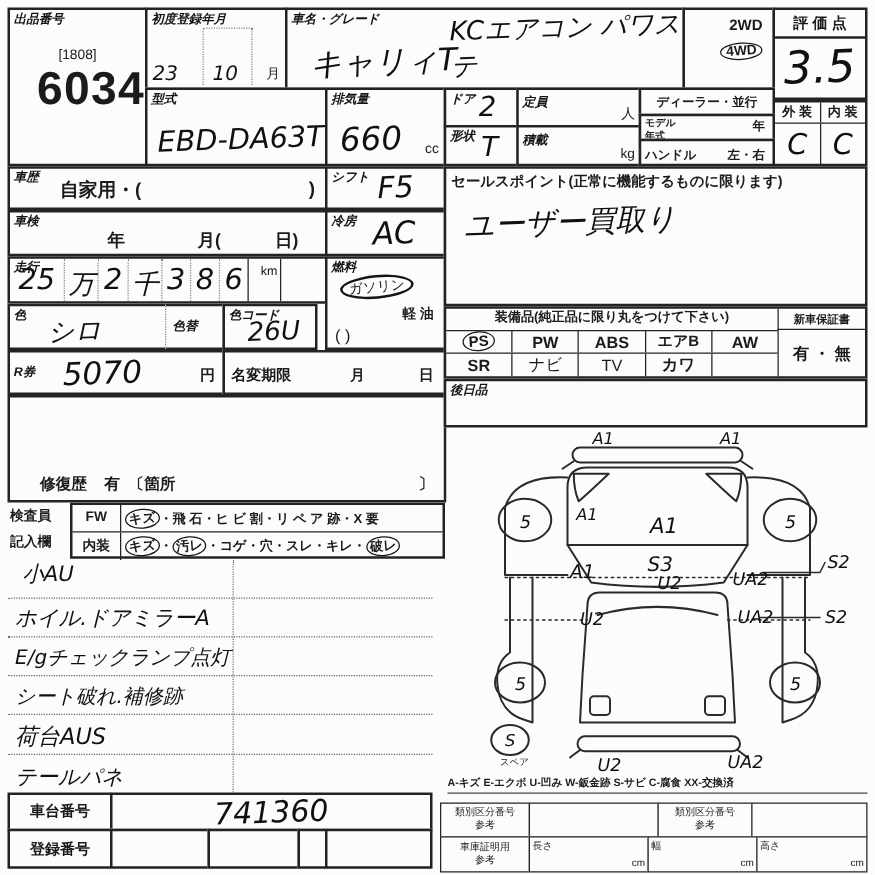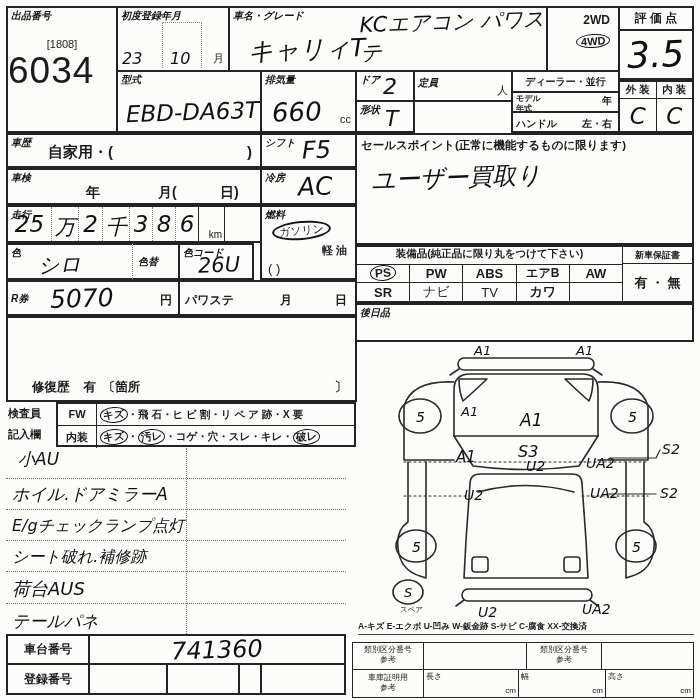--- a/index.html
+++ b/index.html
@@ -21,21 +21,21 @@
   svg text.sp{font-family:"Liberation Sans",sans-serif;fill:#141414;}
 </style>
 </head>
 <body>
 
 <div id="sheet">
 
   <div class="bx" style="left:6px;top:6px;width:112px;height:127px;">
     <div class="lbl lbl-b">出品番号</div>
     <div style="text-align:center;font-size:11px;margin-top:14px;">[1808]</div>
-    <div style="text-align:left;font-size:37px;font-weight:normal;letter-spacing:1px;">6034</div>
+    <div style="text-align:right;font-size:37px;font-weight:bold;letter-spacing:1px;">6034</div>
   </div>
 
   <div class="bx" style="left:116px;top:6px;width:114px;height:66px;">
     <div class="lbl lbl-b">初度登録年月</div>
     <div style="position:absolute;left:4px;bottom:2px;" class="hw">23</div>
     <div style="position:absolute;left:44px;top:14px;bottom:2px;width:38px;border:1px dotted #888;border-bottom:none;"></div>
     <div style="position:absolute;left:52px;bottom:2px;" class="hw">10</div>
     <div style="position:absolute;right:4px;bottom:4px;font-size:11px;">月</div>
   </div>
 
@@ -85,20 +85,24 @@
     <span class="lbl lbl-b" style="position:absolute;">ドア</span>
     <span class="hw" style="position:absolute;left:26px;top:2px;font-size:22px;">2</span>
   </div>
   <div class="bx" style="left:413px;top:70px;width:100px;height:32px;">
     <span class="lbl lbl-b">定員</span>
     <span style="position:absolute;right:3px;bottom:2px;font-size:11px;">人</span>
   </div>
   <div class="bx" style="left:355px;top:100px;width:60px;height:33px;">
     <span class="lbl lbl-b" style="position:absolute;">形状</span>
     <span class="hw" style="position:absolute;left:28px;top:4px;font-size:22px;">T</span>
+  </div>
+  <div class="bx" style="left:413px;top:100px;width:100px;height:33px;">
+    <span class="lbl lbl-b">積載</span>
+    <span style="position:absolute;right:3px;bottom:2px;font-size:11px;">kg</span>
   </div>
 
   <div class="bx" style="left:511px;top:70px;width:109px;height:23px;">
     <div style="font-size:10px;font-weight:bold;text-align:center;padding-top:3px;">ディーラー・並行</div>
   </div>
   <div class="bx" style="left:511px;top:91px;width:109px;height:22px;">
     <span class="smalllbl" style="position:absolute;left:3px;top:1px;text-align:left;font-weight:bold;">
       <span>モデル</span><br>
       <span>年式</span>
     </span>
@@ -134,21 +138,21 @@
     <span class="lbl lbl-b" style="position:absolute;z-index:2;">走行</span>
     <div style="display:flex;height:100%;align-items:flex-end;">
       <div class="hw" style="width:44px;text-align:center;font-size:23px;border-right:1px dotted #888;height:100%;padding-top:4px;box-sizing:border-box;">25</div>
       <div class="hw" style="width:27px;text-align:center;font-size:21px;border-right:1px dotted #888;height:100%;padding-top:6px;box-sizing:border-box;">万</div>
       <div class="hw" style="width:24px;text-align:center;font-size:23px;border-right:1px dotted #888;height:100%;padding-top:4px;box-sizing:border-box;">2</div>
       <div class="hw" style="width:27px;text-align:center;font-size:21px;border-right:1px dotted #888;height:100%;padding-top:6px;box-sizing:border-box;">千</div>
       <div class="hw" style="width:23px;text-align:center;font-size:23px;border-right:1px dotted #888;height:100%;padding-top:4px;box-sizing:border-box;">3</div>
       <div class="hw" style="width:23px;text-align:center;font-size:23px;border-right:1px dotted #888;height:100%;padding-top:4px;box-sizing:border-box;">8</div>
       <div class="hw" style="width:23px;text-align:center;font-size:23px;border-right:1px solid #232323;height:100%;padding-top:4px;box-sizing:border-box;">6</div>
       <div style="width:26px;height:100%;border-right:1px solid #232323;box-sizing:border-box;position:relative;">
-        <span class="unit" style="position:absolute;right:2px;bottom:1px;padding-left:36px;">km</span>
+        <span class="unit" style="position:absolute;right:2px;bottom:18px;padding-left:36px;">km</span>
       </div>
     </div>
   </div>
 
   <div class="bx" style="left:260px;top:205px;width:97px;height:75px;">
     <span class="lbl lbl-b" style="position:absolute;">燃料</span>
     <div style="position:absolute;left:10px;top:13px;">
       <span class="circ" style="font-size:11px;">ガソリン</span>
     </div>
     <div style="position:absolute;right:8px;top:36px;font-size:11px;font-weight:bold;">軽 油</div>
@@ -166,21 +170,21 @@
     <span class="lbl lbl-b" style="position:absolute;">色コード</span>
     <span class="hw rot" style="position:absolute;left:18px;top:8px;font-size:21px;">26U</span>
   </div>
 
   <div class="bx" style="left:6px;top:280px;width:174px;height:36px;">
     <span class="lbl lbl-b" style="position:absolute;top:9px;">R券</span>
     <span class="hw rot" style="position:absolute;left:42px;top:2px;font-size:25px;">5070</span>
     <span style="position:absolute;right:6px;top:10px;font-size:12px;font-weight:bold;">円</span>
   </div>
   <div class="bx" style="left:178px;top:280px;width:179px;height:36px;">
-    <span style="position:absolute;left:5px;top:10px;font-size:12px;font-weight:bold;">パワステ</span>
+    <span style="position:absolute;left:5px;top:10px;font-size:12px;font-weight:bold;">名変期限</span>
     <span style="position:absolute;left:100px;top:10px;font-size:12px;font-weight:bold;">月</span>
     <span style="position:absolute;right:8px;top:10px;font-size:12px;font-weight:bold;">日</span>
   </div>
 
   <div class="bx" style="left:6px;top:316px;width:351px;height:86px;">
     <div style="position:absolute;left:24px;bottom:4px;font-size:12.5px;font-weight:bold;">
       <span>修復歴</span>&nbsp;&nbsp;&nbsp;
       <span>有</span>&nbsp;
       <span>〔箇所</span>
     </div>

